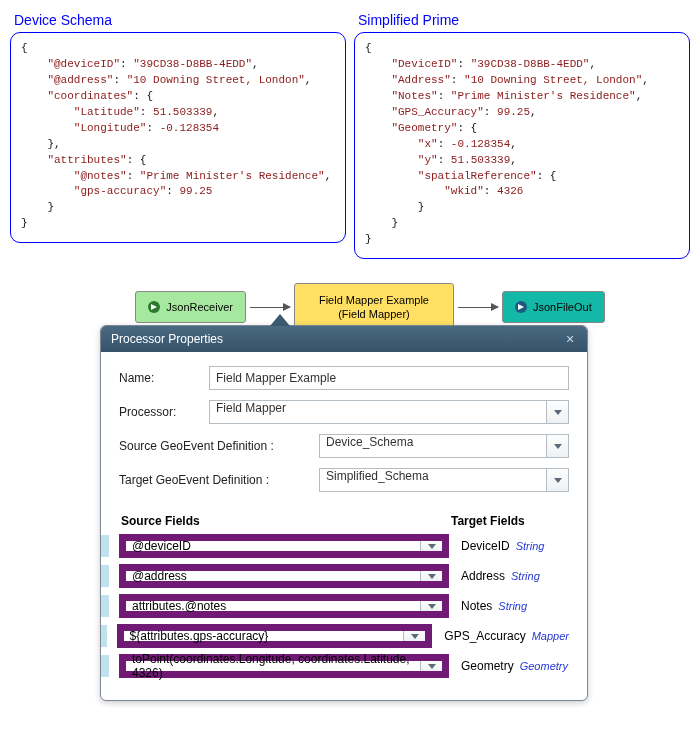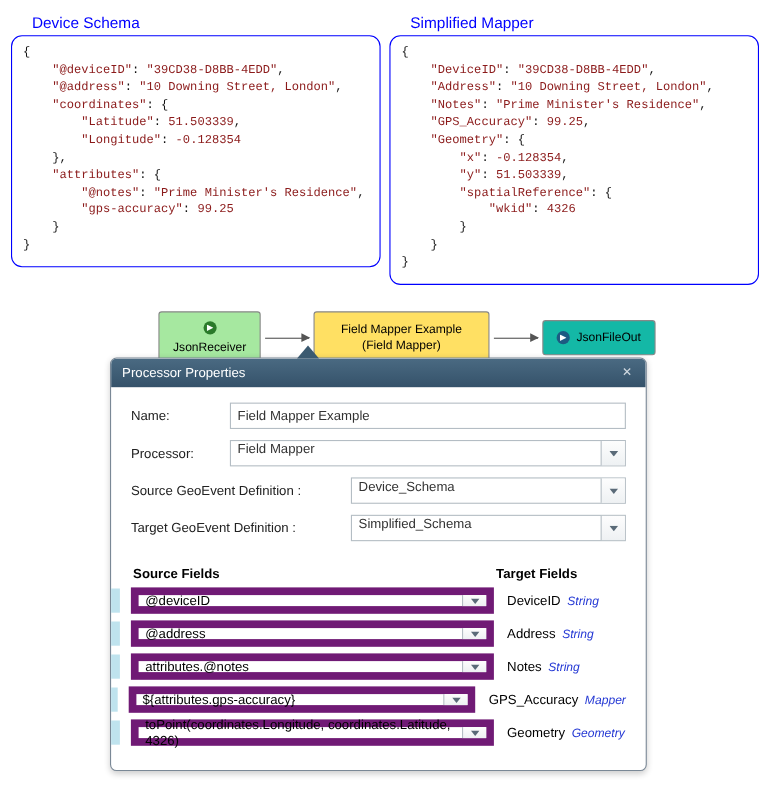--- a/index.html
+++ b/index.html
@@ -21,21 +21,21 @@
     padding: 8px 10px 10px 10px;
     flex: 1;
     position: relative;
   }
   .schema-title {
     color: #0000ff;
     font-size: 14px;
     font-weight: 500;
     position: absolute;
     top: -20px;
-    left: 19px;
+    left: 4px;
   }
   .schema-box-wrap { margin-top: 22px; flex:1; position:relative; }
   .json-pre {
     font-family: "Courier New", monospace;
     font-size: 11px;
     line-height: 1.45;
     white-space: pre;
     color: #111;
   }
   .k { color: #8b1a1a; } 
@@ -54,21 +54,21 @@
     border: 1px solid #888;
     border-radius: 3px;
     padding: 8px 12px;
     font-size: 11px;
     display: flex;
     align-items: center;
     gap: 6px;
     text-align: center;
     min-height: 32px;
   }
-  .flow-green { background: #a6e8a0; flex-direction: column; }
+  .flow-green { background: #a6e8a0; }
   .flow-yellow { background: #ffe063; flex-direction: column; gap:2px; padding:10px 24px; min-width:160px;}
   .flow-blue { background: #14b8a6; }
   .play-icon {
     width: 12px; height: 12px; border-radius: 50%;
     background: #2a7a2a;
     display: inline-flex; align-items:center; justify-content:center;
     flex: 0 0 auto;
   }
   .play-icon svg { display:block; }
   .arrow {
@@ -157,21 +157,21 @@
         <span class="k">"Longitude"</span>: <span class="n">-0.128354</span>
     },
     <span class="k">"attributes"</span>: {
         <span class="k">"@notes"</span>: <span class="s">"Prime Minister's Residence"</span>,
         <span class="k">"gps-accuracy"</span>: <span class="n">99.25</span>
     }
 }</div>
     </div>
   </div>
   <div class="schema-box-wrap">
-    <div class="schema-title">Simplified Mapper</div>
+    <div class="schema-title">Simplified Prime</div>
     <div class="schema-box">
       <div class="json-pre" id="json-right">{
     <span class="k">"DeviceID"</span>: <span class="s">"39CD38-D8BB-4EDD"</span>,
     <span class="k">"Address"</span>: <span class="s">"10 Downing Street, London"</span>,
     <span class="k">"Notes"</span>: <span class="s">"Prime Minister's Residence"</span>,
     <span class="k">"GPS_Accuracy"</span>: <span class="n">99.25</span>,
     <span class="k">"Geometry"</span>: {
         <span class="k">"x"</span>: <span class="n">-0.128354</span>,
         <span class="k">"y"</span>: <span class="n">51.503339</span>,
         <span class="k">"spatialReference"</span>: {

